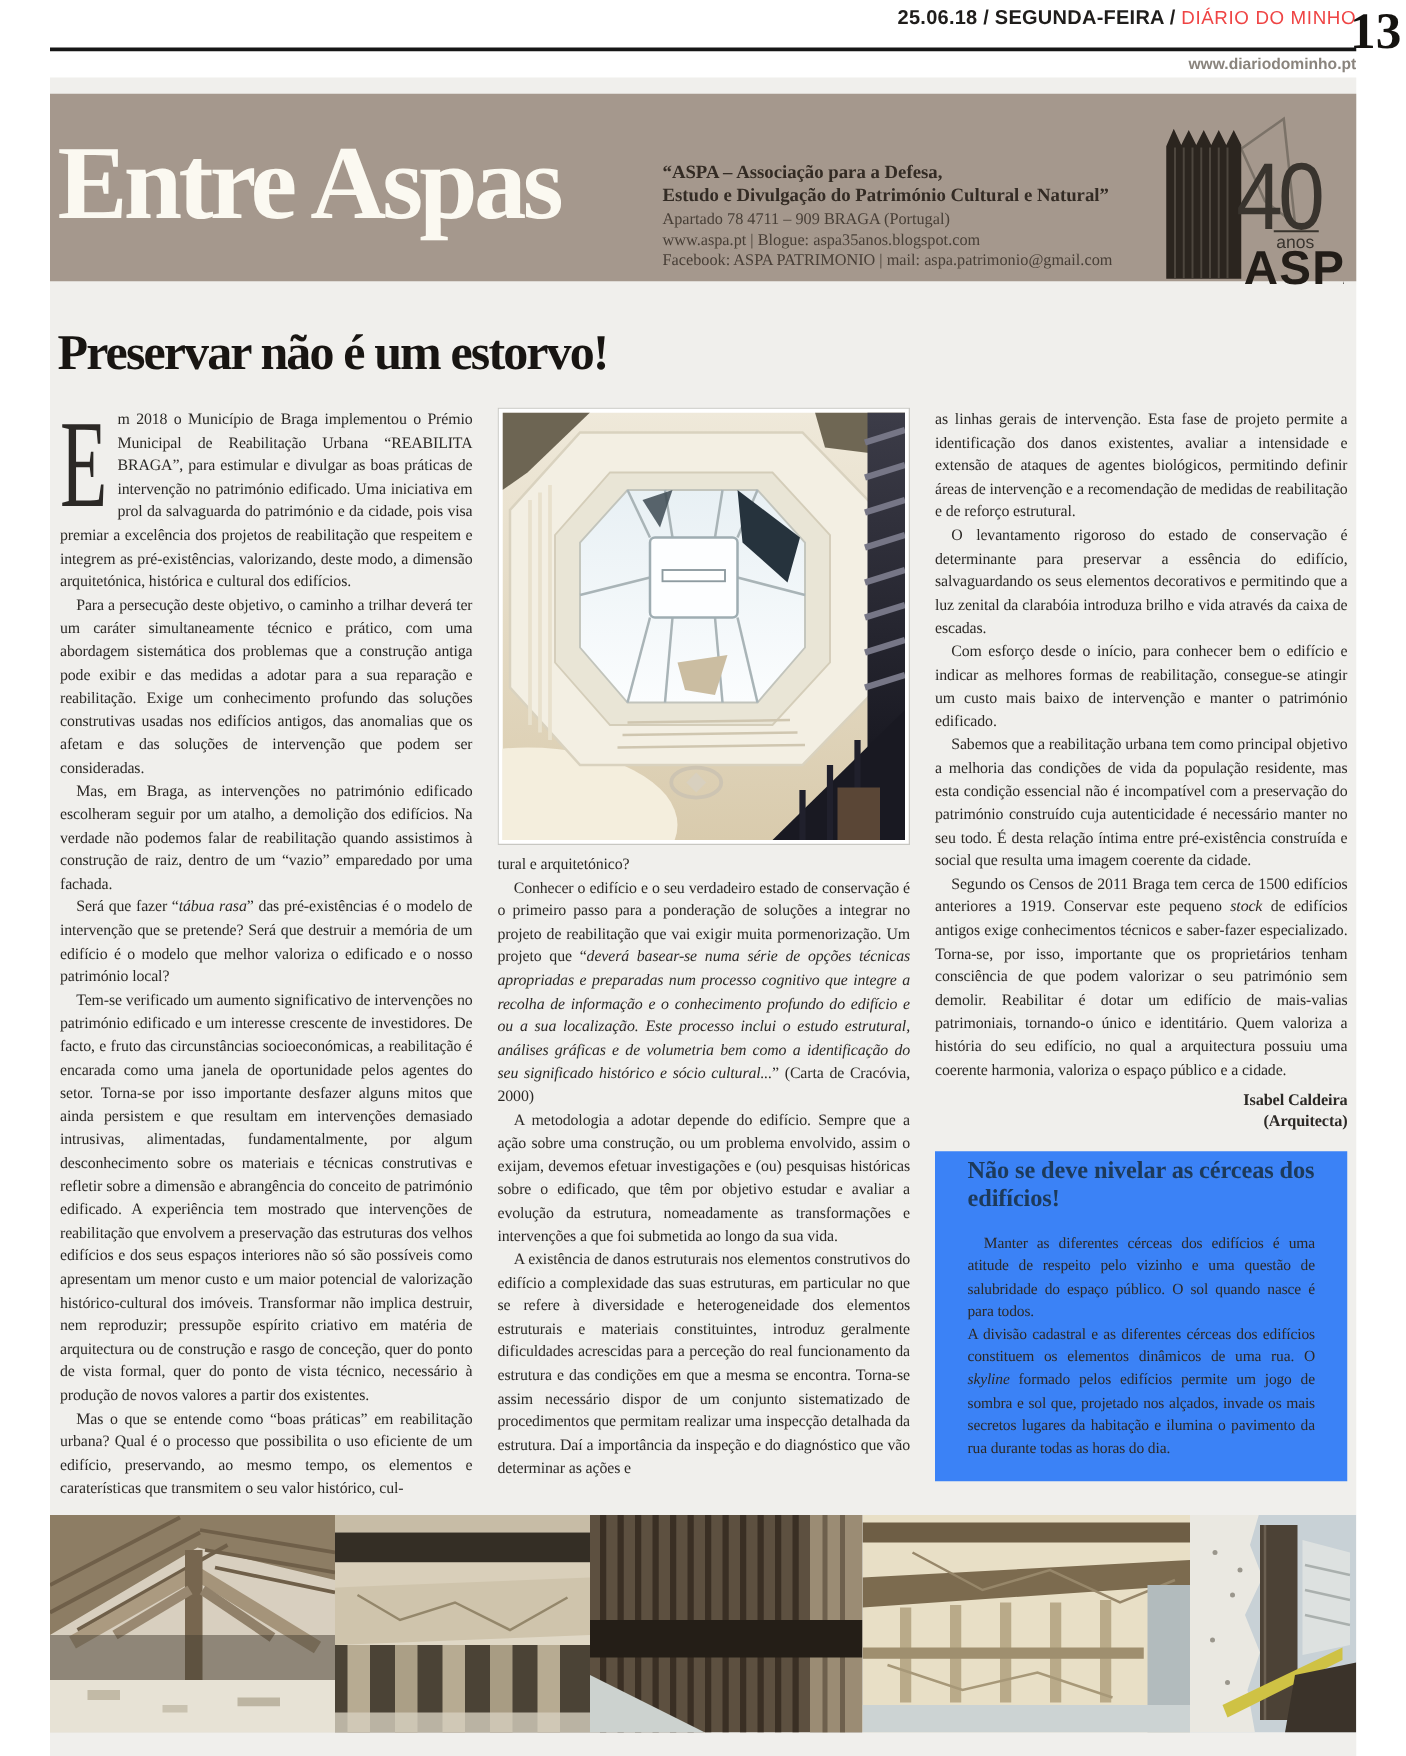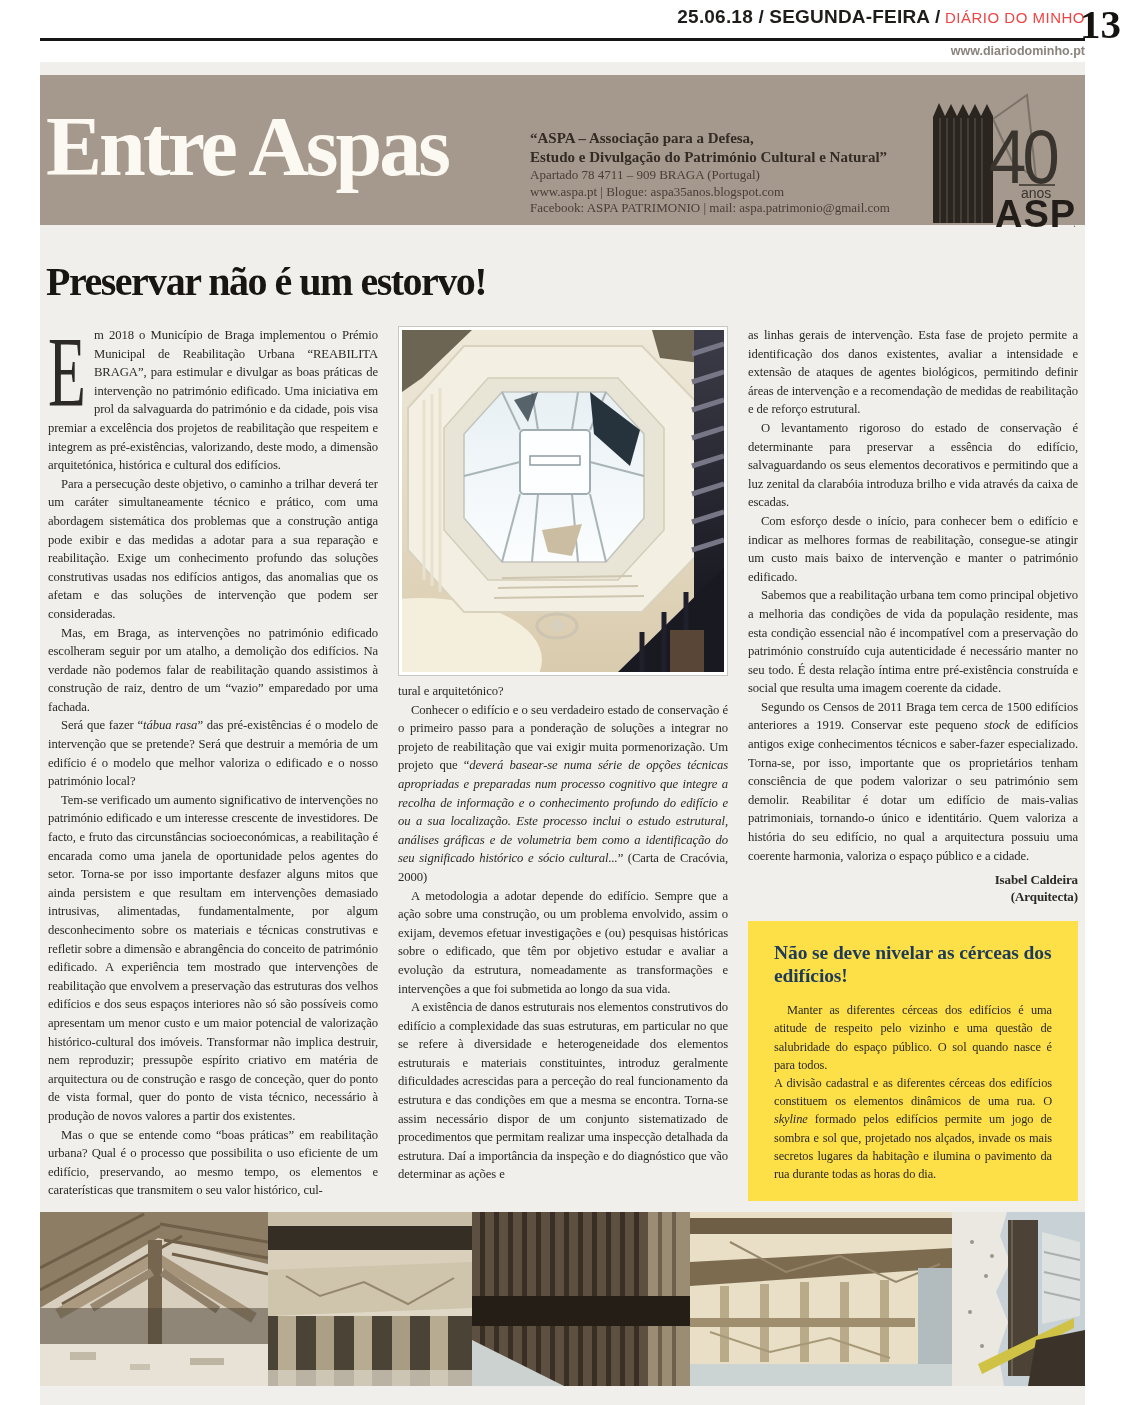--- a/index.html
+++ b/index.html
@@ -4,21 +4,21 @@
 <style>
   html,body{margin:0;padding:0;}
   body{
     width:1125px;height:1405px;position:relative;background:#ffffff;
     font-family:"Liberation Serif",serif;color:#2c2926;overflow:hidden;
   }
   .content-bg{position:absolute;left:40px;top:62px;width:1045px;height:1343px;background:#f0efec;}
   
   .masthead{position:absolute;left:40px;top:6px;width:1045px;height:30px;text-align:right;
     font-family:"Liberation Sans",sans-serif;}
-  .masthead .dateline{font-size:19px;font-weight:bold;color:#1f1d1b;letter-spacing:.2px;}
+  .masthead .dateline{font-size:16px;font-weight:bold;color:#1f1d1b;letter-spacing:.2px;}
   .masthead .pubname{font-size:15px;font-weight:400;color:#ef4444;letter-spacing:.5px;}
   .page-number{position:absolute;right:4px;top:0px;font-size:41px;font-weight:bold;color:#151310;
     font-family:"Liberation Serif",serif;}
   .header-rule{position:absolute;left:40px;top:38px;width:1045px;height:3px;background:#161616;}
   .site-url{position:absolute;right:40px;top:44px;font-family:"Liberation Sans",sans-serif;
     font-size:12.5px;font-weight:bold;color:#8a847d;}
   
   .banner{position:absolute;left:40px;top:75px;width:1045px;height:150px;background:#a5988d;}
   .section-title{position:absolute;left:6px;top:30px;font-size:84px;font-weight:bold;
     color:#fbf9f1;letter-spacing:-3px;line-height:1;}
@@ -34,21 +34,21 @@
   .col{width:330px;height:882px;overflow:hidden;font-size:12.7px;line-height:18.6px;
     letter-spacing:-0.1px;color:#2c2926;}
   .para{margin:0;text-align:justify;hyphens:auto;-webkit-hyphens:auto;}
   .indent{text-indent:13px;}
   .dropcap{float:left;font-size:100px;line-height:82px;width:40px;margin:5px 6px 0 0;
     transform:scaleX(.62);transform-origin:left center;color:#2c2926;}
   .photo-wrap{position:relative;background:#ffffff;border:1px solid #c8c7c2;padding:3px;
     margin-bottom:6px;width:322px;}
   .main-photo{display:block;width:322px;height:342px;}
   .author-block{text-align:right;font-weight:bold;font-size:13px;line-height:17px;margin-top:6px;}
-  .info-box{margin-top:16px;background:#fde047;padding:20px 26px 18px 26px;}
+  .info-box{margin-top:16px;background:#3b82f6;padding:4px 26px 18px 26px;}
   .info-box-title{font-size:19.5px;font-weight:bold;line-height:23px;color:#1d3a5a;margin:0 0 14px 0;}
   .info-box .para{font-size:12.4px;line-height:18.2px;}
   
   .photo-strip{position:absolute;left:40px;top:1212px;width:1045px;height:174px;display:flex;}
   .photo-strip svg{display:block;height:174px;}
 </style>
 </head>
 <body>
 
 <div class="content-bg"></div>

